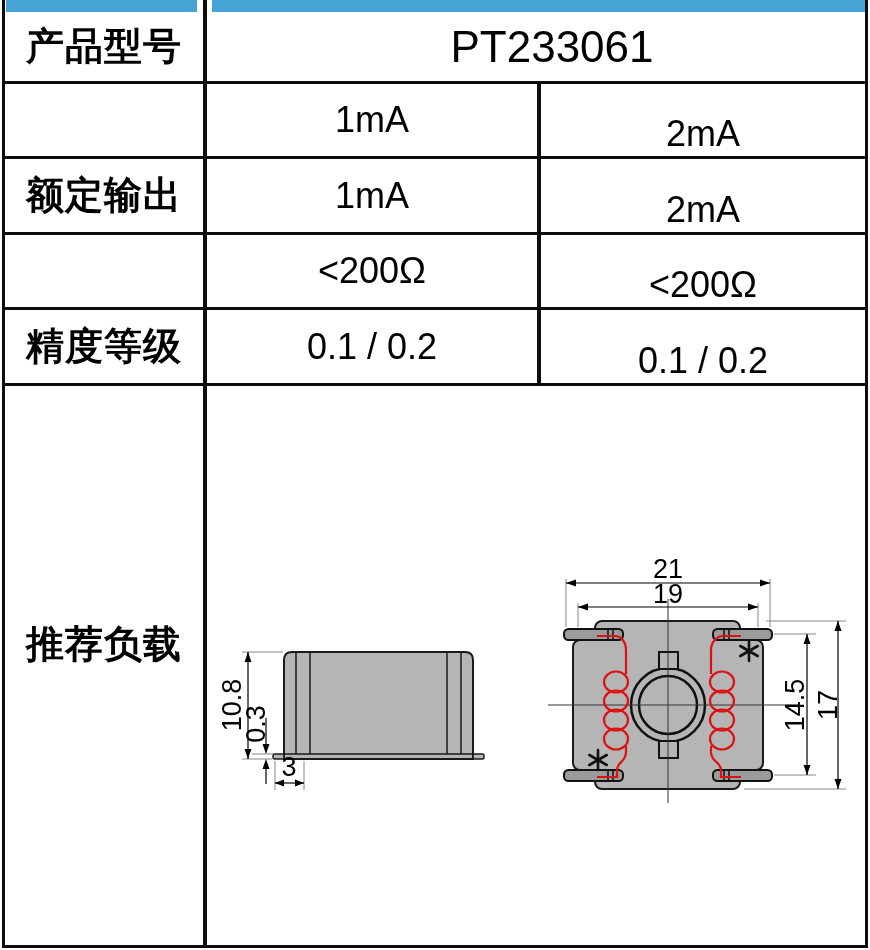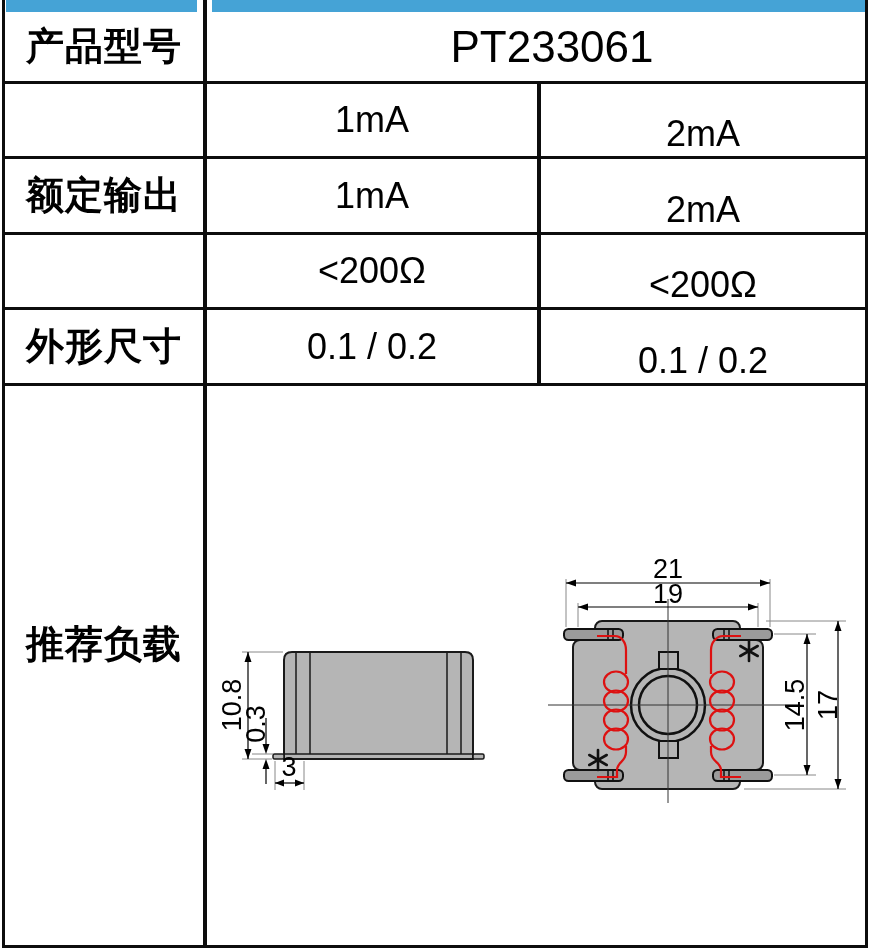--- a/index.html
+++ b/index.html
@@ -42,21 +42,21 @@
   <div class="abs cell val" style="left:207px;top:84px;width:330px;height:72px;">1mA</div>
   <div class="abs cell val low" style="left:541px;top:84px;width:324px;height:72px;">2mA</div>
 
   <div class="abs cell lbl" style="left:5px;top:159px;width:198px;height:73px;">额定输出</div>
   <div class="abs cell val" style="left:207px;top:159px;width:330px;height:73px;">1mA</div>
   <div class="abs cell val low" style="left:541px;top:159px;width:324px;height:73px;">2mA</div>
 
   <div class="abs cell val" style="left:207px;top:235px;width:330px;height:72px;">&lt;200Ω</div>
   <div class="abs cell val low" style="left:541px;top:235px;width:324px;height:72px;">&lt;200Ω</div>
 
-  <div class="abs cell lbl" style="left:5px;top:310px;width:198px;height:73px;">外形尺寸</div>
+  <div class="abs cell lbl" style="left:5px;top:310px;width:198px;height:73px;">精度等级</div>
   <div class="abs cell val" style="left:207px;top:310px;width:330px;height:73px;">0.1 / 0.2</div>
   <div class="abs cell val low" style="left:541px;top:310px;width:324px;height:73px;">0.1 / 0.2</div>
 
   <div class="abs cell lbl" style="left:5px;top:608px;width:198px;height:72px;">推荐负载</div>
 
   <svg class="abs" style="left:0;top:0;" width="870" height="950" viewBox="0 0 870 950">
 
     <g>
       <path d="M284,759 L284,660 Q284,652 292,652 L465,652 Q473,652 473,660 L473,759 Z" fill="#b5b5b5" stroke="#1a1a1a" stroke-width="2"></path>
       <line x1="284" y1="754" x2="473" y2="754" stroke="#1a1a1a" stroke-width="1.5"></line>

